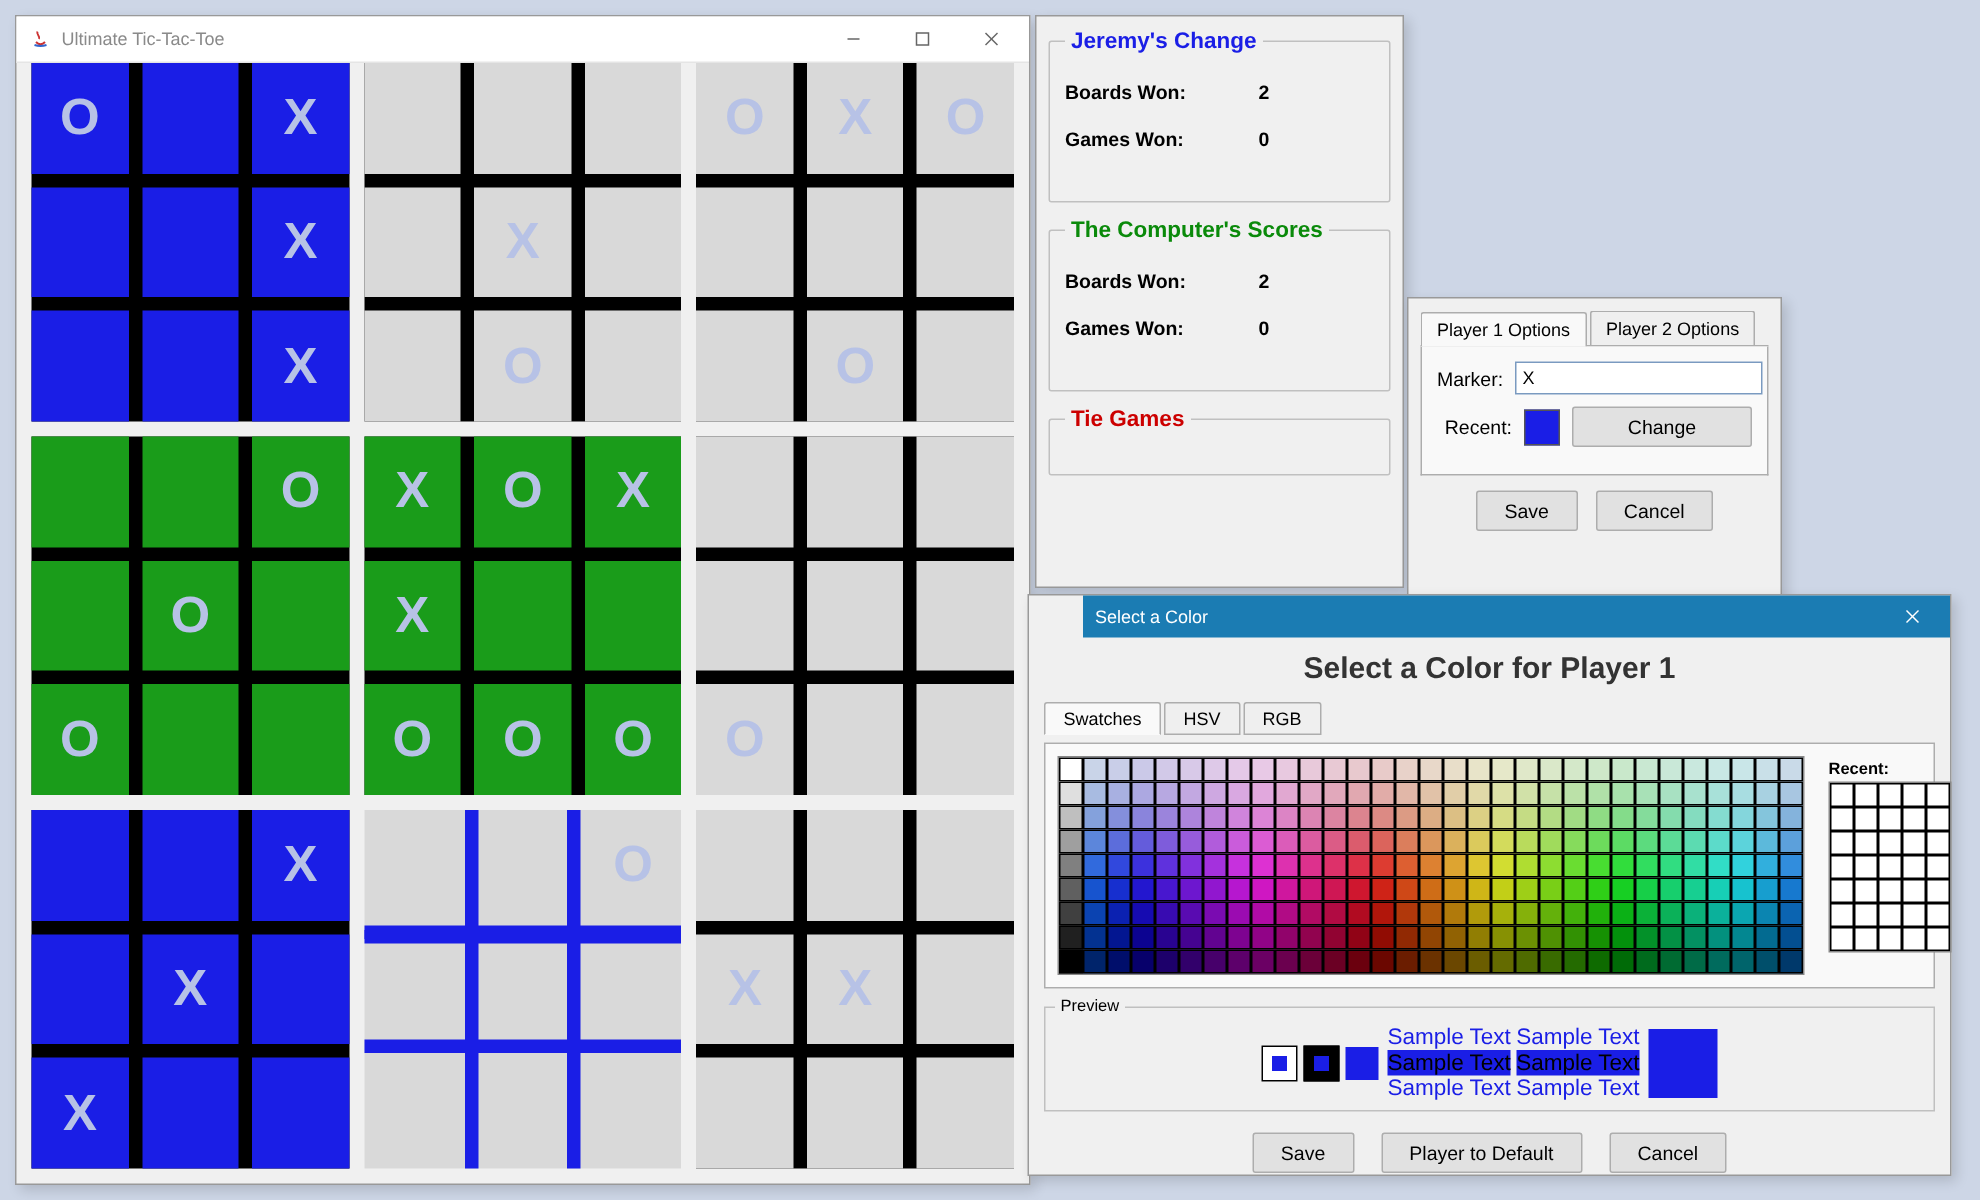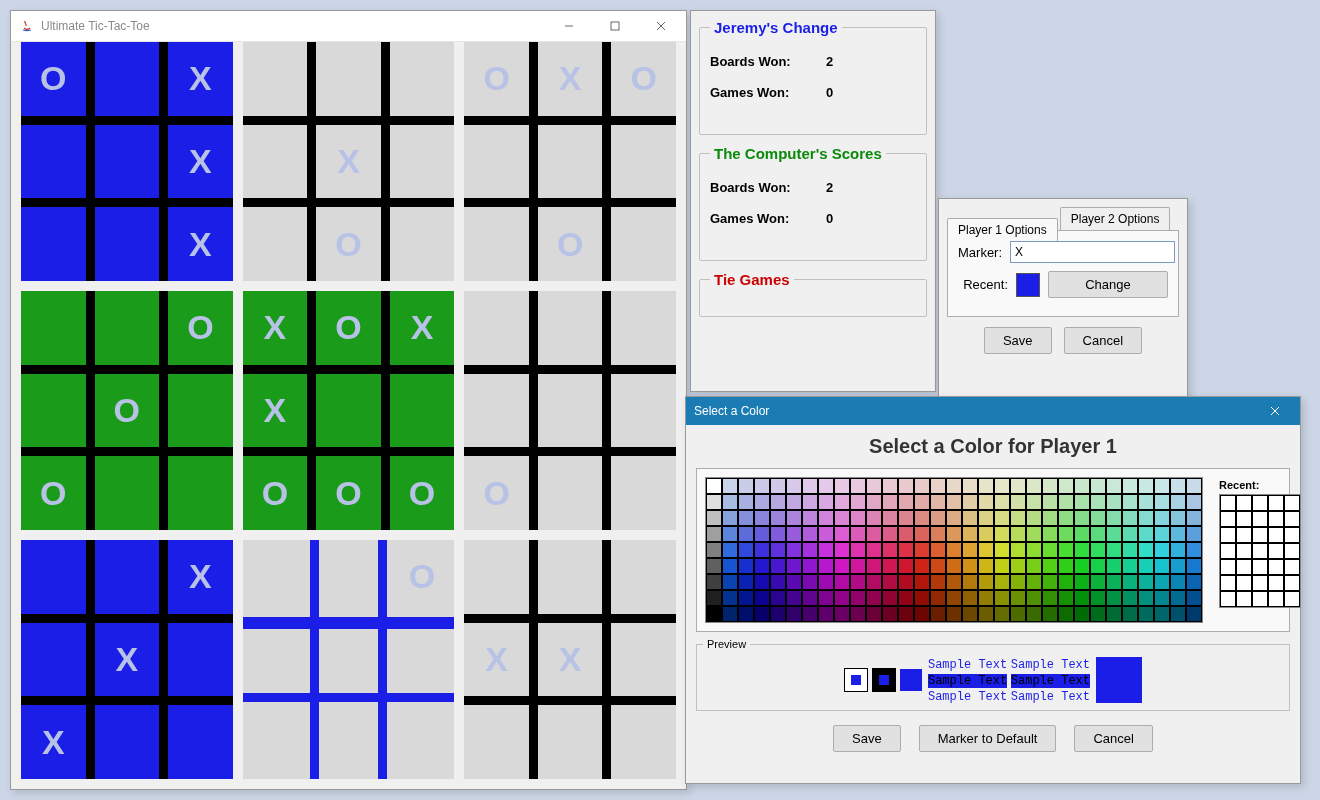--- a/index.html
+++ b/index.html
@@ -133,52 +133,52 @@
   fieldset.score{
     border:1px solid var(--fieldset-border);
     border-radius:2px;margin:0;padding:10px 10px 18px;
   }
   fieldset.score legend{
     font-weight:700;font-size:15px;padding:0 4px;
   }
   fieldset.score.jeremy legend{color:var(--blue);}
   fieldset.score.computer legend{color:#0a8a0a;}
   fieldset.score.tie legend{color:var(--red);}
-  .score-row{display:flex;gap:16px;font-weight:700;margin:8px 0 16px;}
+  .score-row{display:flex;gap:29px;font-weight:700;margin:8px 0 16px;}
   .score-row .lbl{width:100px;}
 
   
   #win-options{left:938px;top:198px;width:248px;height:206px;}
   #win-options .content{padding:8px;}
   .tabs{display:flex;border-bottom:1px solid var(--btn-border);}
   .tab{
     padding:4px 10px;border:1px solid var(--btn-border);
     border-bottom:none;background:var(--tab-bg);
     margin-right:2px;font-size:12px;border-radius:2px 2px 0 0;
   }
-  .tab.active{background:var(--tab-active);font-weight:400;position:relative;top:11px;}
+  .tab.active{background:var(--tab-active);font-weight:400;position:relative;top:1px;}
   .tabpanel{
     border:1px solid var(--btn-border);border-top:none;
     padding:10px;background:var(--tab-active);
   }
   .formrow{display:flex;align-items:center;gap:8px;margin-bottom:8px;}
   .formrow label{width:50px;text-align:right;}
   .formrow input[type=text]{
     flex:1;border:1px solid #7a9ac0;height:20px;padding:0 4px;font-size:12px;background:#fff;
   }
   .color-swatch-sq{width:22px;height:22px;background:var(--blue);border:1px solid #555;}
   .btn{
     background:var(--btn-bg);border:1px solid var(--btn-border);
     padding:5px 18px;font-size:13px;border-radius:2px;
   }
   .opts-buttons{display:flex;gap:12px;justify-content:center;margin-top:10px;}
 
   
   #win-color{left:685px;top:396px;width:614px;height:386px;}
-  #win-color .titlebar{height:28px;}
+  #win-color .titlebar{height:28px;margin-left:36px;}
   #win-color .content{padding:6px 10px 10px;display:flex;flex-direction:column;gap:6px;flex:1;}
   .cc-heading{text-align:center;font-size:20px;font-weight:700;color:#333;margin:4px 0;}
   .cc-tabs{display:flex;gap:2px;margin-bottom:-1px;}
   .cc-tab{
     padding:3px 12px;border:1px solid var(--btn-border);
     background:var(--tab-bg);font-size:12px;border-radius:2px 2px 0 0;
   }
   .cc-tab.active{background:var(--tab-active);border-bottom-color:var(--tab-active);}
   .cc-panel{
     border:1px solid var(--btn-border);background:var(--tab-active);
@@ -201,21 +201,21 @@
   .preview-fieldset{
     border:1px solid var(--fieldset-border);padding:6px;margin:0;
   }
   .preview-fieldset legend{font-size:11px;padding:0 4px;}
   .preview-row{display:flex;align-items:center;justify-content:center;gap:6px;}
   .pv{display:flex;gap:4px;align-items:center;}
   .pv .box{width:22px;height:22px;}
   .pv .box.outer{background:#fff;border:1px solid #000;display:flex;align-items:center;justify-content:center;}
   .pv .box.outer.dark{background:#000;}
   .pv .box.inner{width:10px;height:10px;background:var(--blue);}
-  .pv-text{font-size:12px;color:var(--blue);font-family:Liberation Mono, monospace;}
+  .pv-text{font-size:15px;color:var(--blue);}
   .pv-text.onblue{background:var(--blue);color:#000;}
   .pv-bigblue{width:46px;height:46px;background:var(--blue);}
   .cc-buttons{display:flex;gap:18px;justify-content:center;margin-top:8px;}
 
   .inactive .titlebar .title{color:var(--titlebar-inactive);}
 </style>
 </head>
 <body>
 
 <div id="win-main" class="window inactive">
@@ -410,20 +410,25 @@
         <div class="winbtn">
           <svg width="10" height="10">
             <line x1="1" y1="1" x2="9" y2="9" stroke="#fff"></line>
             <line x1="9" y1="1" x2="1" y2="9" stroke="#fff"></line>
           </svg>
         </div>
       </div>
   </div>
   <div class="content">
     <div class="cc-heading">Select a Color for Player 1</div>
+    <div class="cc-tabs">
+      <div class="cc-tab active">Swatches</div>
+      <div class="cc-tab">HSV</div>
+      <div class="cc-tab">RGB</div>
+    </div>
     <div class="cc-panel">
       <div class="swatch-grid" id="swatch-grid">
           <div class="sw" style="background: rgb(255, 255, 255);"></div>
           <div class="sw" style="background: rgb(201, 212, 232);"></div>
           <div class="sw" style="background: rgb(201, 206, 232);"></div>
           <div class="sw" style="background: rgb(203, 201, 232);"></div>
           <div class="sw" style="background: rgb(210, 201, 232);"></div>
           <div class="sw" style="background: rgb(216, 201, 232);"></div>
           <div class="sw" style="background: rgb(222, 201, 232);"></div>
           <div class="sw" style="background: rgb(228, 201, 232);"></div>
@@ -755,17 +760,17 @@
         <div>
           <div><span class="pv-text">Sample Text</span> <span class="pv-text">Sample Text</span></div>
           <div><span class="pv-text onblue">Sample Text</span> <span class="pv-text onblue">Sample Text</span></div>
           <div><span class="pv-text">Sample Text</span> <span class="pv-text">Sample Text</span></div>
         </div>
         <div class="pv-bigblue"></div>
       </div>
     </fieldset>
     <div class="cc-buttons">
       <button class="btn">Save</button>
-      <button class="btn">Marker to Default</button>
+      <button class="btn">Player to Default</button>
       <button class="btn">Cancel</button>
     </div>
   </div>
 </div>
 
 </body></html>

